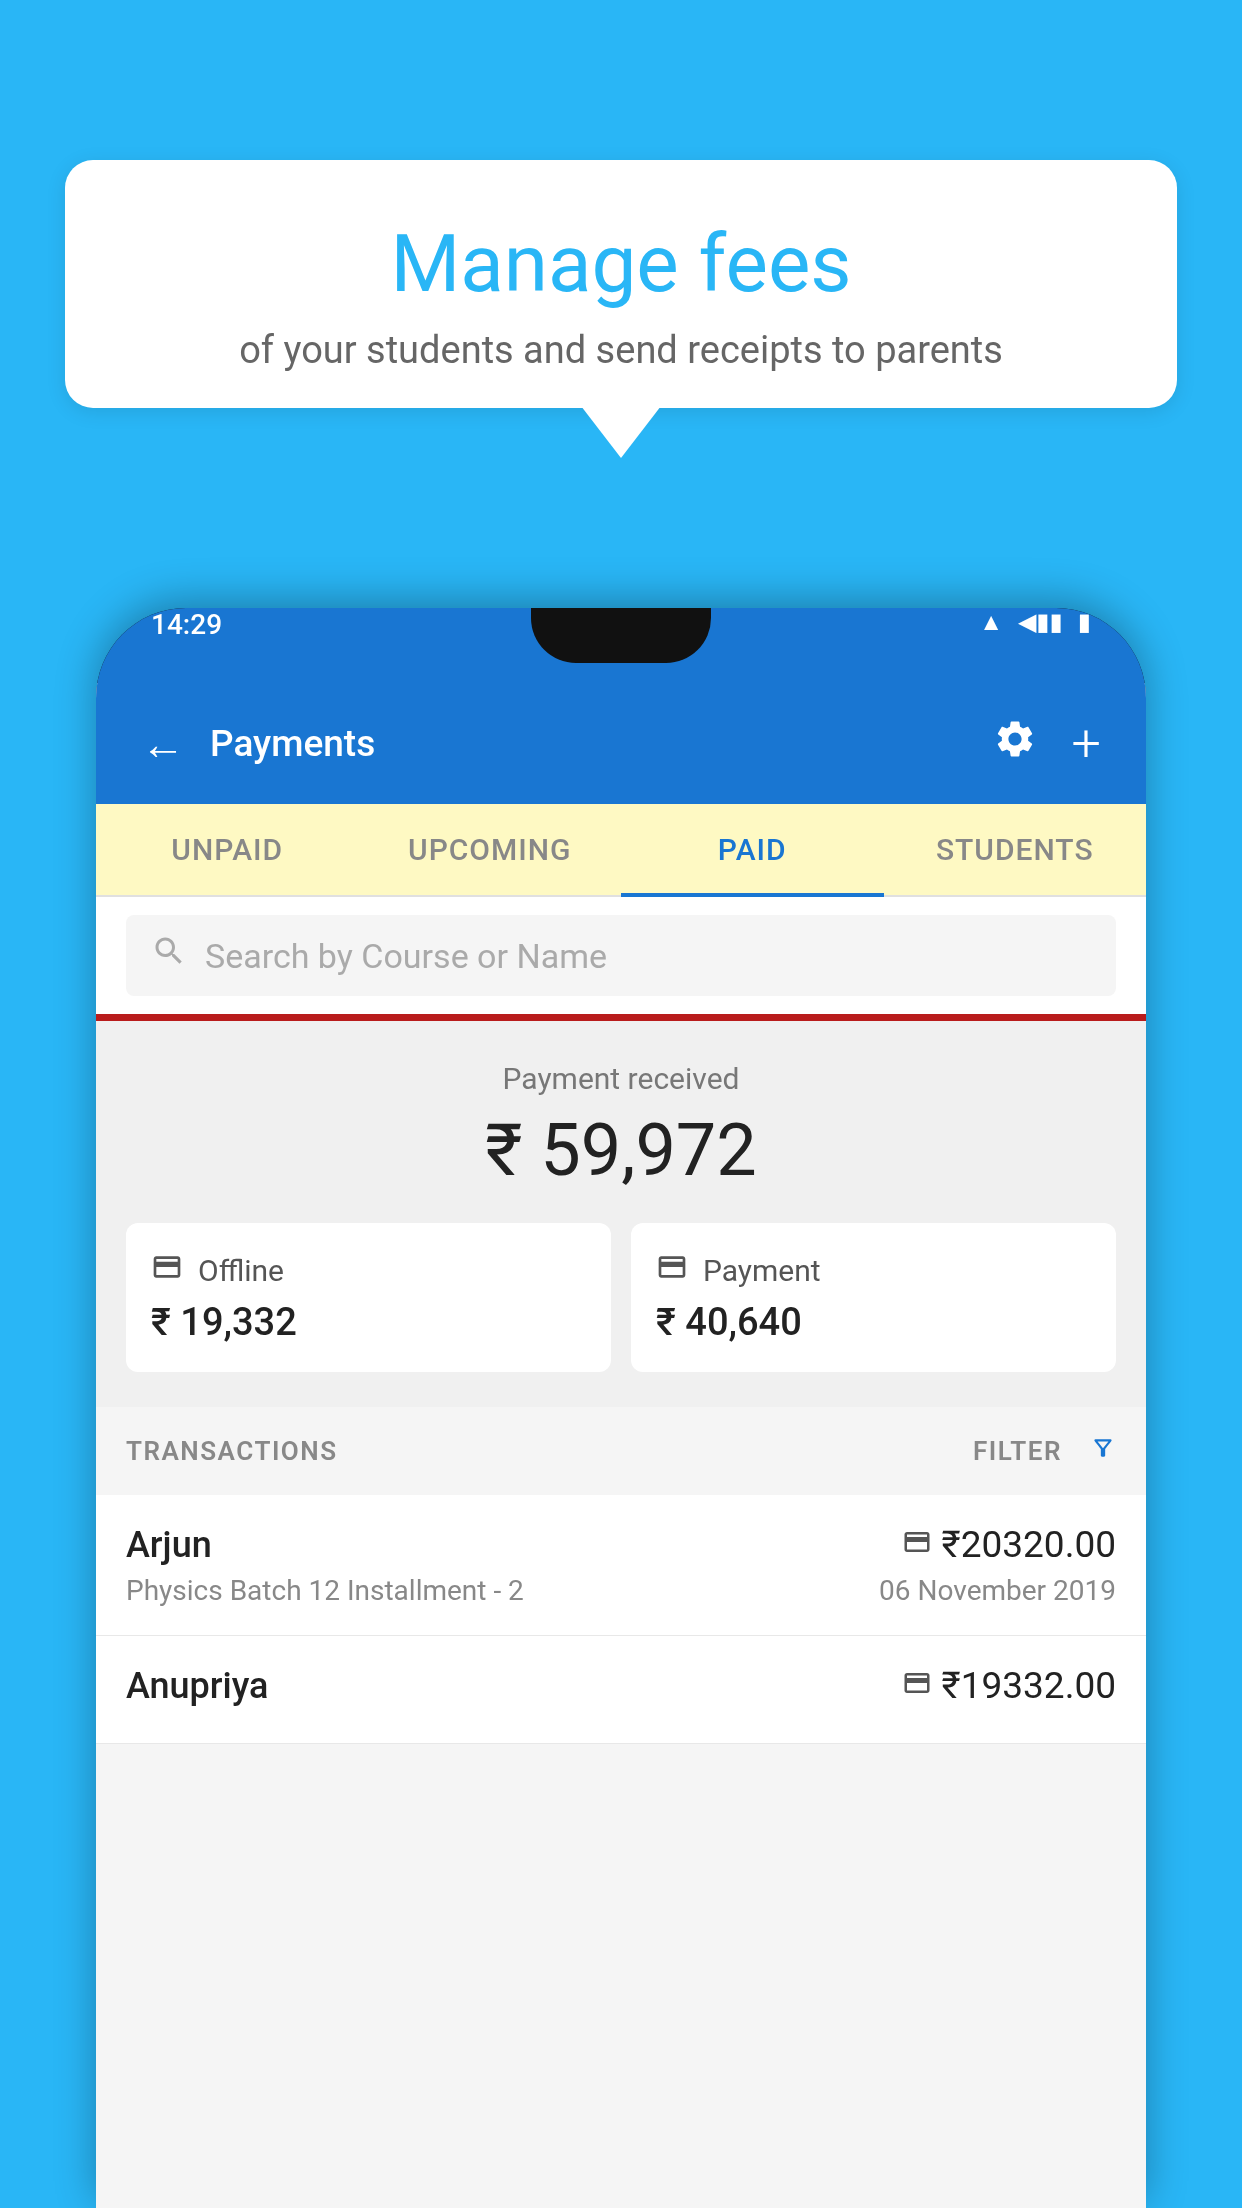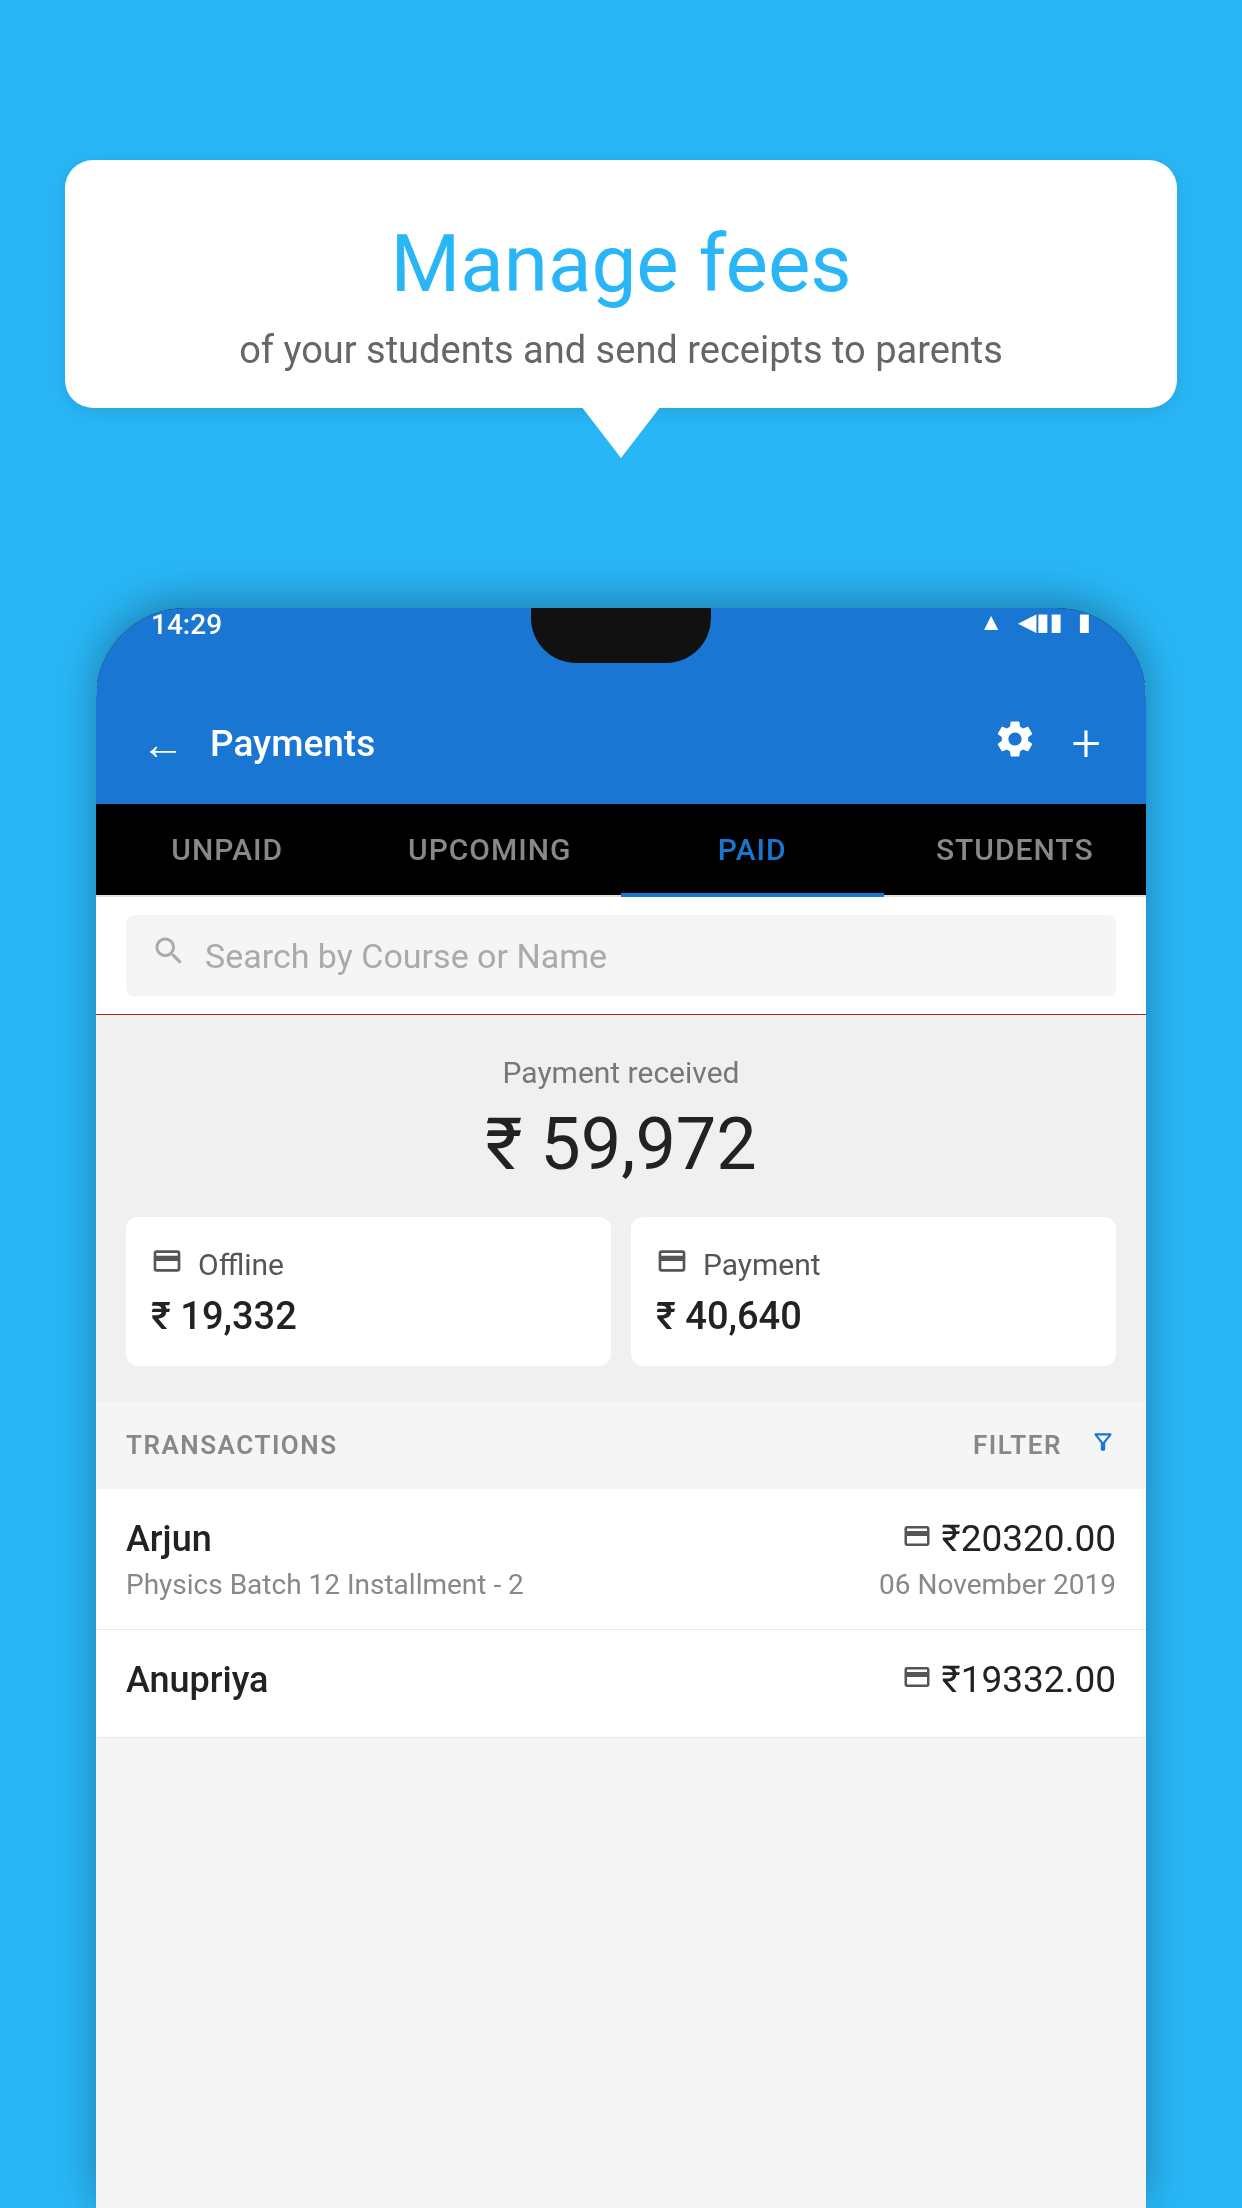--- a/index.html
+++ b/index.html
@@ -152,21 +152,21 @@
     }
 
     .header-icon {
       color: white;
       font-size: 40px;
       cursor: pointer;
     }
 
     
     .tabs-bar {
-      background: #000000;
+      background: #fef9c3;
       display: flex;
       border-bottom: 2px solid #e0e0e0;
     }
 
     .tab-item {
       flex: 1;
       text-align: center;
       padding: 28px 10px;
       font-size: 30px;
       font-weight: 500;
@@ -187,21 +187,21 @@
       left: 0;
       right: 0;
       height: 4px;
       background: #1976d2;
     }
 
     
     .search-container {
       background: white;
       padding: 18px 30px;
-      border-bottom: 1px solid #b91c1c;
+      border-bottom: 7px solid #b91c1c;
     }
 
     .search-input-box {
       background: #f5f5f5;
       border-radius: 8px;
       display: flex;
       align-items: center;
       padding: 18px 25px;
       gap: 18px;
     }

